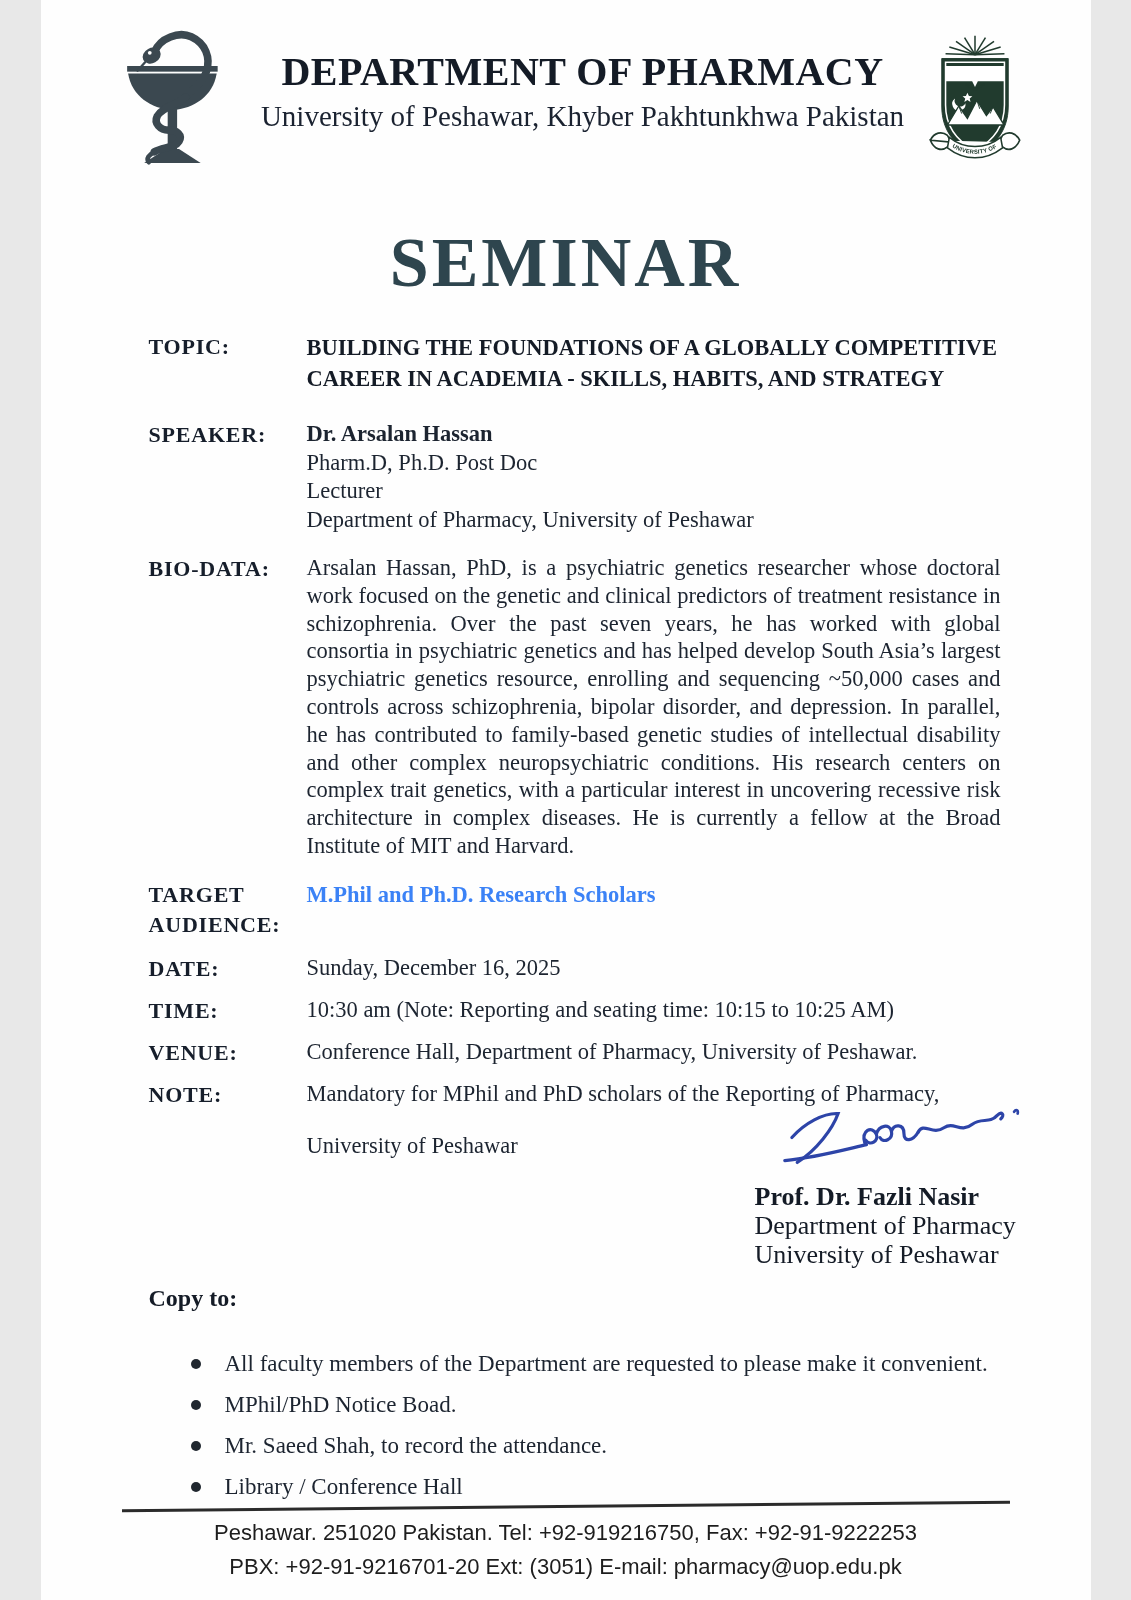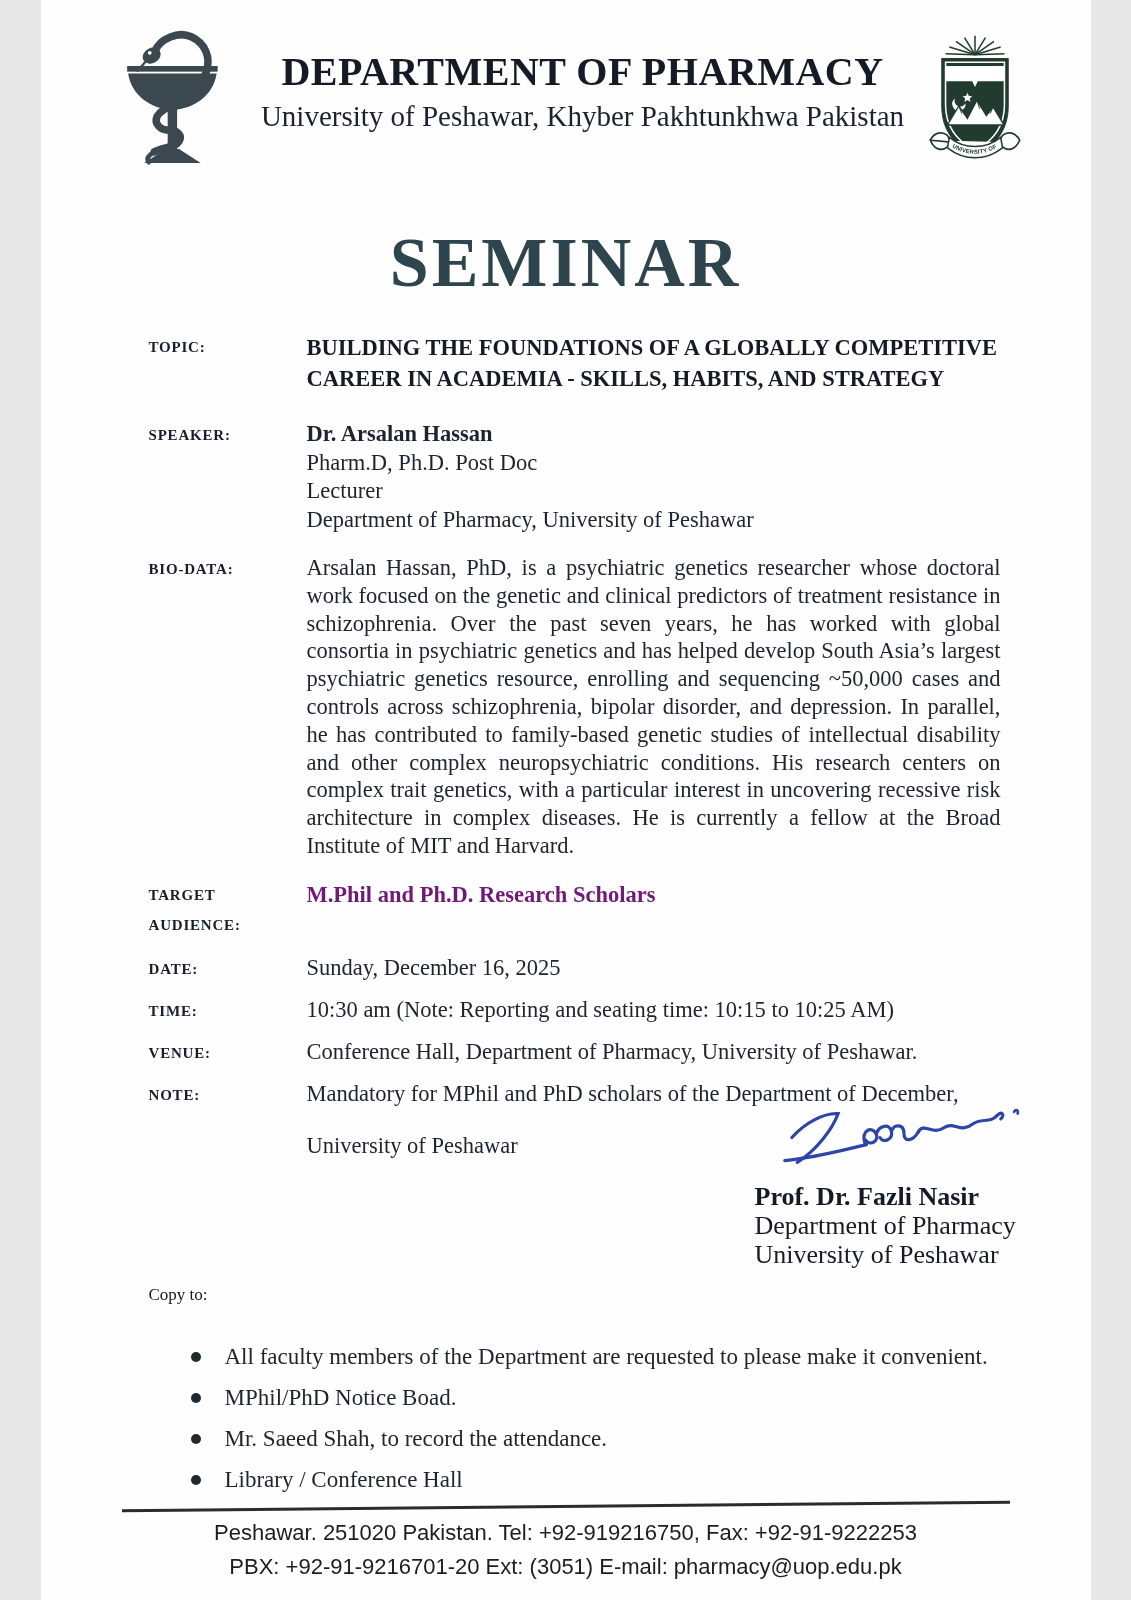--- a/index.html
+++ b/index.html
@@ -26,43 +26,43 @@
     font-size:70px; font-weight:bold;
     letter-spacing:3px;
     color:#2e454e;
     line-height:74px;
   }
   
   .main-fields { margin-top:32px; }
   .row { display:flex; margin-left:108px; }
   .row .flabel {
     width:158px; flex:none;
-    font-weight:bold; font-size:15px; letter-spacing:0.8px;
+    font-weight:bold; font-size:22px; letter-spacing:0.8px;
     color:#161e2b; line-height:30px;
   }
   .row .fcontent { width:694px; font-size:22.5px; line-height:28px; }
   .row-topic { margin-bottom:26px; }
   .row-topic .fcontent { font-weight:bold; line-height:31px; color:#141b26; }
   .row-speaker { margin-bottom:20px; }
   .row-speaker .fcontent div { line-height:28.5px; }
   .speaker-name { font-weight:bold; }
   .row-bio { margin-bottom:20px; }
   .row-bio .fcontent { text-align:justify; line-height:27.8px; }
   .row-target { margin-bottom:14px; }
-  .row-target .fcontent { font-weight:bold; color:#701a75; line-height:30px; }
+  .row-target .fcontent { font-weight:bold; color:#3b82f6; line-height:30px; }
   .row-slim { margin-bottom:12px; }
   .row-note .note-line2 { margin-top:24px; }
   
   .sign-block { margin:-58px 0 0 714px; width:330px; }
   .sign-svg { width:300px; height:80px; display:block; margin-left:6px; }
   .sign-lines { font-size:26px; line-height:29px; color:#141b26; }
   .sign-bold { font-weight:bold; }
   
   .copy-block { margin:16px 0 0 108px; }
-  .copy-heading { font-weight:normal; font-size:17px; color:#141b26; }
+  .copy-heading { font-weight:bold; font-size:24px; color:#141b26; }
   .copy-list { list-style:none; margin:40px 0 0 0; padding:0; }
   .copy-item { position:relative; padding-left:76px; font-size:23px; line-height:23px; margin-bottom:18px; }
   .bullet-dot {
     position:absolute; left:42px; top:7px;
     width:10px; height:10px; border-radius:50%;
     background:#20272f;
   }
   
   .footer { position:absolute; left:0; right:0; bottom:16px; text-align:center;
             font-family:"Liberation Sans","DejaVu Sans",sans-serif; }
@@ -178,21 +178,21 @@
     </div>
 
     <div class="row row-slim">
       <div class="flabel">VENUE:</div>
       <div class="fcontent">Conference Hall, Department of Pharmacy, University of Peshawar.</div>
     </div>
 
     <div class="row row-note">
       <div class="flabel">NOTE:</div>
       <div class="fcontent">
-        <div>Mandatory for MPhil and PhD scholars of the Department of December,</div>
+        <div>Mandatory for MPhil and PhD scholars of the Reporting of Pharmacy,</div>
         <div class="note-line2">University of Peshawar</div>
       </div>
     </div>
   </div>
 
   <div class="sign-block">
     <svg class="sign-svg" viewBox="0 0 300 90">
       <g fill="none" stroke="#2d44a8" stroke-width="3.6" stroke-linecap="round">
         <path d="M16,40 C30,24 52,12 68,13 C62,30 44,54 22,68"></path>
         <path d="M8,66 C40,63 66,56 100,48"></path>

